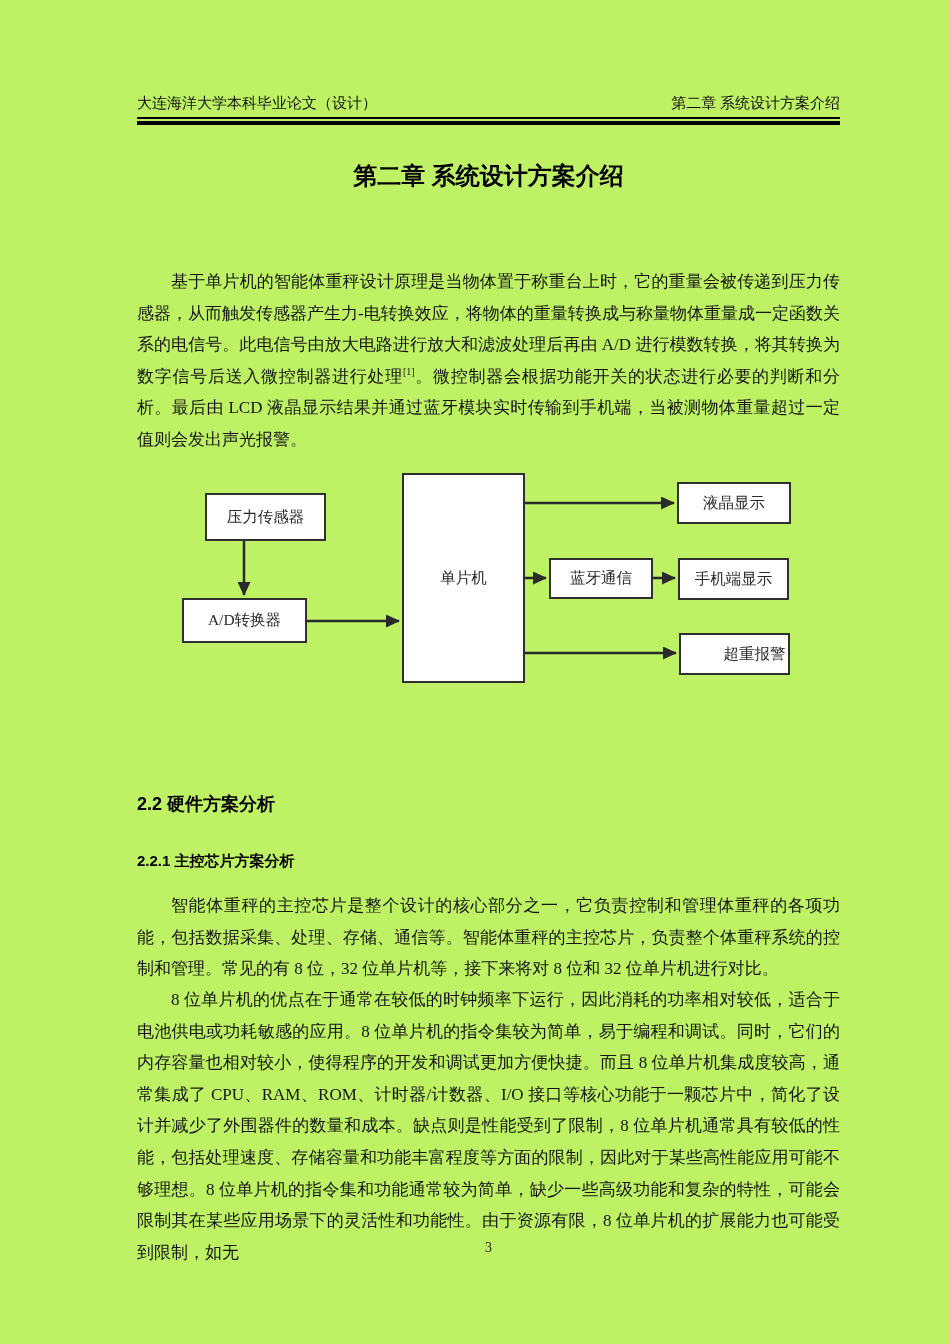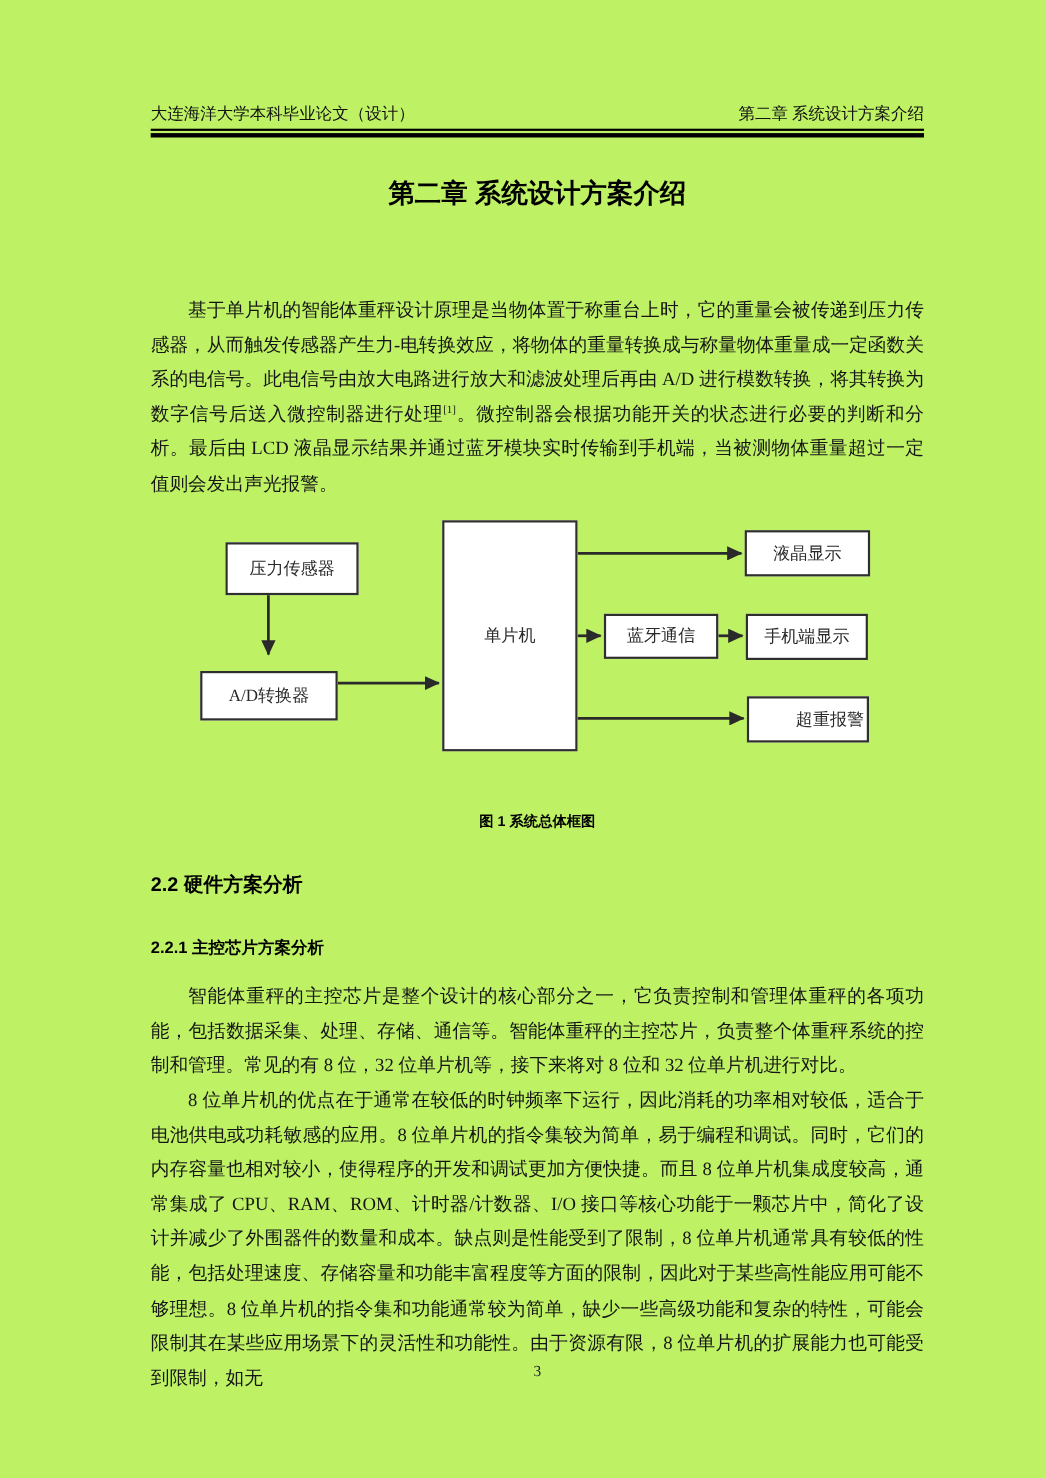--- a/index.html
+++ b/index.html
@@ -56,21 +56,21 @@
   }
   .dnode{
     position:absolute;
     border:2px solid #2f2f2f;
     background:#fff;
     display:flex;align-items:center;justify-content:center;
     font-size:15.5px;color:#2a2a2a;
     box-sizing:border-box;
   }
   .n-pressure{left:46px;top:33px;width:121px;height:48px;margin-left:22px;}
-  .n-adc{left:45px;top:150px;width:125px;height:45px;}
+  .n-adc{left:45px;top:138px;width:125px;height:45px;}
   .n-mcu{left:265px;top:13px;width:123px;height:210px;}
   .n-lcd{left:540px;top:22px;width:114px;height:42px;}
   .n-bt{left:412px;top:98px;width:104px;height:41px;}
   .n-phone{left:541px;top:98px;width:111px;height:42px;text-align:center;}
   .n-alarm{left:542px;top:173px;width:111px;height:42px;padding-left:40px;}
   .arrows{position:absolute;left:0;top:0;width:703px;height:262px;}
 
   .fig-caption{
     top:738px;text-align:center;
     font-family:"Liberation Sans","DejaVu Sans",sans-serif;
@@ -116,21 +116,20 @@
     </svg>
     <div class="dnode n-pressure">压力传感器</div>
     <div class="dnode n-adc">A/D转换器</div>
     <div class="dnode n-mcu">单片机</div>
     <div class="dnode n-lcd">液晶显示</div>
     <div class="dnode n-bt">蓝牙通信</div>
     <div class="dnode n-phone">手机端显示</div>
     <div class="dnode n-alarm">超重报警</div>
   </div>
 
-  <div class="abs fig-caption">图 1 系统总体框图</div>
 
   <div class="abs h-sec h22">2.2 硬件方案分析</div>
 
   <div class="abs h-sec h221">2.2.1 主控芯片方案分析</div>
 
   <div class="abs body-par p2">智能体重秤的主控芯片是整个设计的核心部分之一，它负责控制和管理体重秤的各项功能，包括数据采集、处理、存储、通信等。智能体重秤的主控芯片，负责整个体重秤系统的控制和管理。常见的有 8 位，32 位单片机等，接下来将对 8 位和 32 位单片机进行对比。</div>
 
   <div class="abs body-par p3">8 位单片机的优点在于通常在较低的时钟频率下运行，因此消耗的功率相对较低，适合于电池供电或功耗敏感的应用。8 位单片机的指令集较为简单，易于编程和调试。同时，它们的内存容量也相对较小，使得程序的开发和调试更加方便快捷。而且 8 位单片机集成度较高，通常集成了 CPU、RAM、ROM、计时器/计数器、I/O 接口等核心功能于一颗芯片中，简化了设计并减少了外围器件的数量和成本。缺点则是性能受到了限制，8 位单片机通常具有较低的性能，包括处理速度、存储容量和功能丰富程度等方面的限制，因此对于某些高性能应用可能不够理想。8 位单片机的指令集和功能通常较为简单，缺少一些高级功能和复杂的特性，可能会限制其在某些应用场景下的灵活性和功能性。由于资源有限，8 位单片机的扩展能力也可能受到限制，如无</div>
 
   <div class="abs page-number">3</div>

